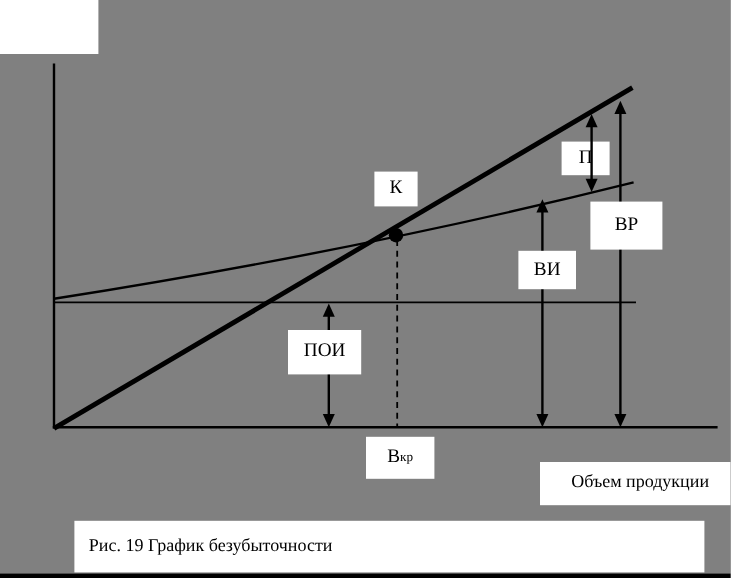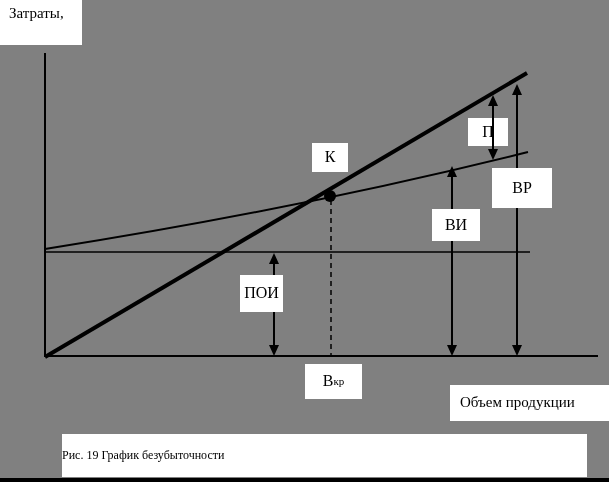--- a/index.html
+++ b/index.html
@@ -18,25 +18,25 @@
   }
   .y-label{
     left:0;top:0;width:82px;height:45px;
     display:block;padding:4px 0 0 9px;box-sizing:border-box;
     font-size:15px;line-height:18px;
   }
   .k-box{left:312px;top:143px;width:36px;height:29px;}
   .p-box{left:468px;top:118px;width:40px;height:28px;}
   .vr-box{left:492px;top:168px;width:60px;height:40px;}
   .vi-box{left:432px;top:209px;width:48px;height:32px;}
-  .poi-box{left:240px;top:275px;width:43px;height:37px;}
+  .poi-box{left:240px;top:275px;width:61px;height:37px;}
   .vkr-box{left:305px;top:364px;width:57px;height:35px;}
   .vkr-box sub{font-size:11px;line-height:1;}
-  .x-label{left:450px;top:385px;width:159px;height:36px;justify-content:flex-start;padding-left:10px;box-sizing:border-box;font-size:15px;}
-  .caption-box{left:62px;top:434px;width:525px;height:43px;justify-content:flex-start;box-sizing:border-box;font-size:12px;}
+  .x-label{left:450px;top:385px;width:159px;height:36px;justify-content:flex-start;padding-left:26px;box-sizing:border-box;font-size:15px;}
+  .caption-box{left:62px;top:434px;width:525px;height:43px;justify-content:flex-start;padding-left:12px;box-sizing:border-box;font-size:15px;}
   .bottom-border{position:absolute;left:0;top:478px;width:609px;height:4px;z-index:4;}
 </style>
 </head>
 <body>
 
 <div class="screen" style="background: rgb(128, 128, 128);">
 
   <svg id="chart-base" class="layer" width="609" height="482">
       <line x1="45" y1="53" x2="45" y2="357" stroke="#000000" stroke-width="2"></line>
       <line x1="44" y1="356" x2="598" y2="356" stroke="#000000" stroke-width="2"></line>
@@ -56,21 +56,20 @@
         <polygon points="452,356 447,345 457,345" fill="#000000"></polygon>
       </g>
       <g>
         <line x1="517" y1="93" x2="517" y2="347" stroke="#000000" stroke-width="2"></line>
         <polygon points="517,84 512,95 522,95" fill="#000000"></polygon>
         <polygon points="517,356 512,345 522,345" fill="#000000"></polygon>
       </g>
     </svg>
 
   <div class="label-box y-label">
-    <div>Затраты,</div>
   </div>
 
   <div class="label-box k-box">К</div>
 
   <div class="label-box p-box">П</div>
 
   <div class="label-box vr-box">ВР</div>
 
   <div class="label-box vi-box">ВИ</div>
 

